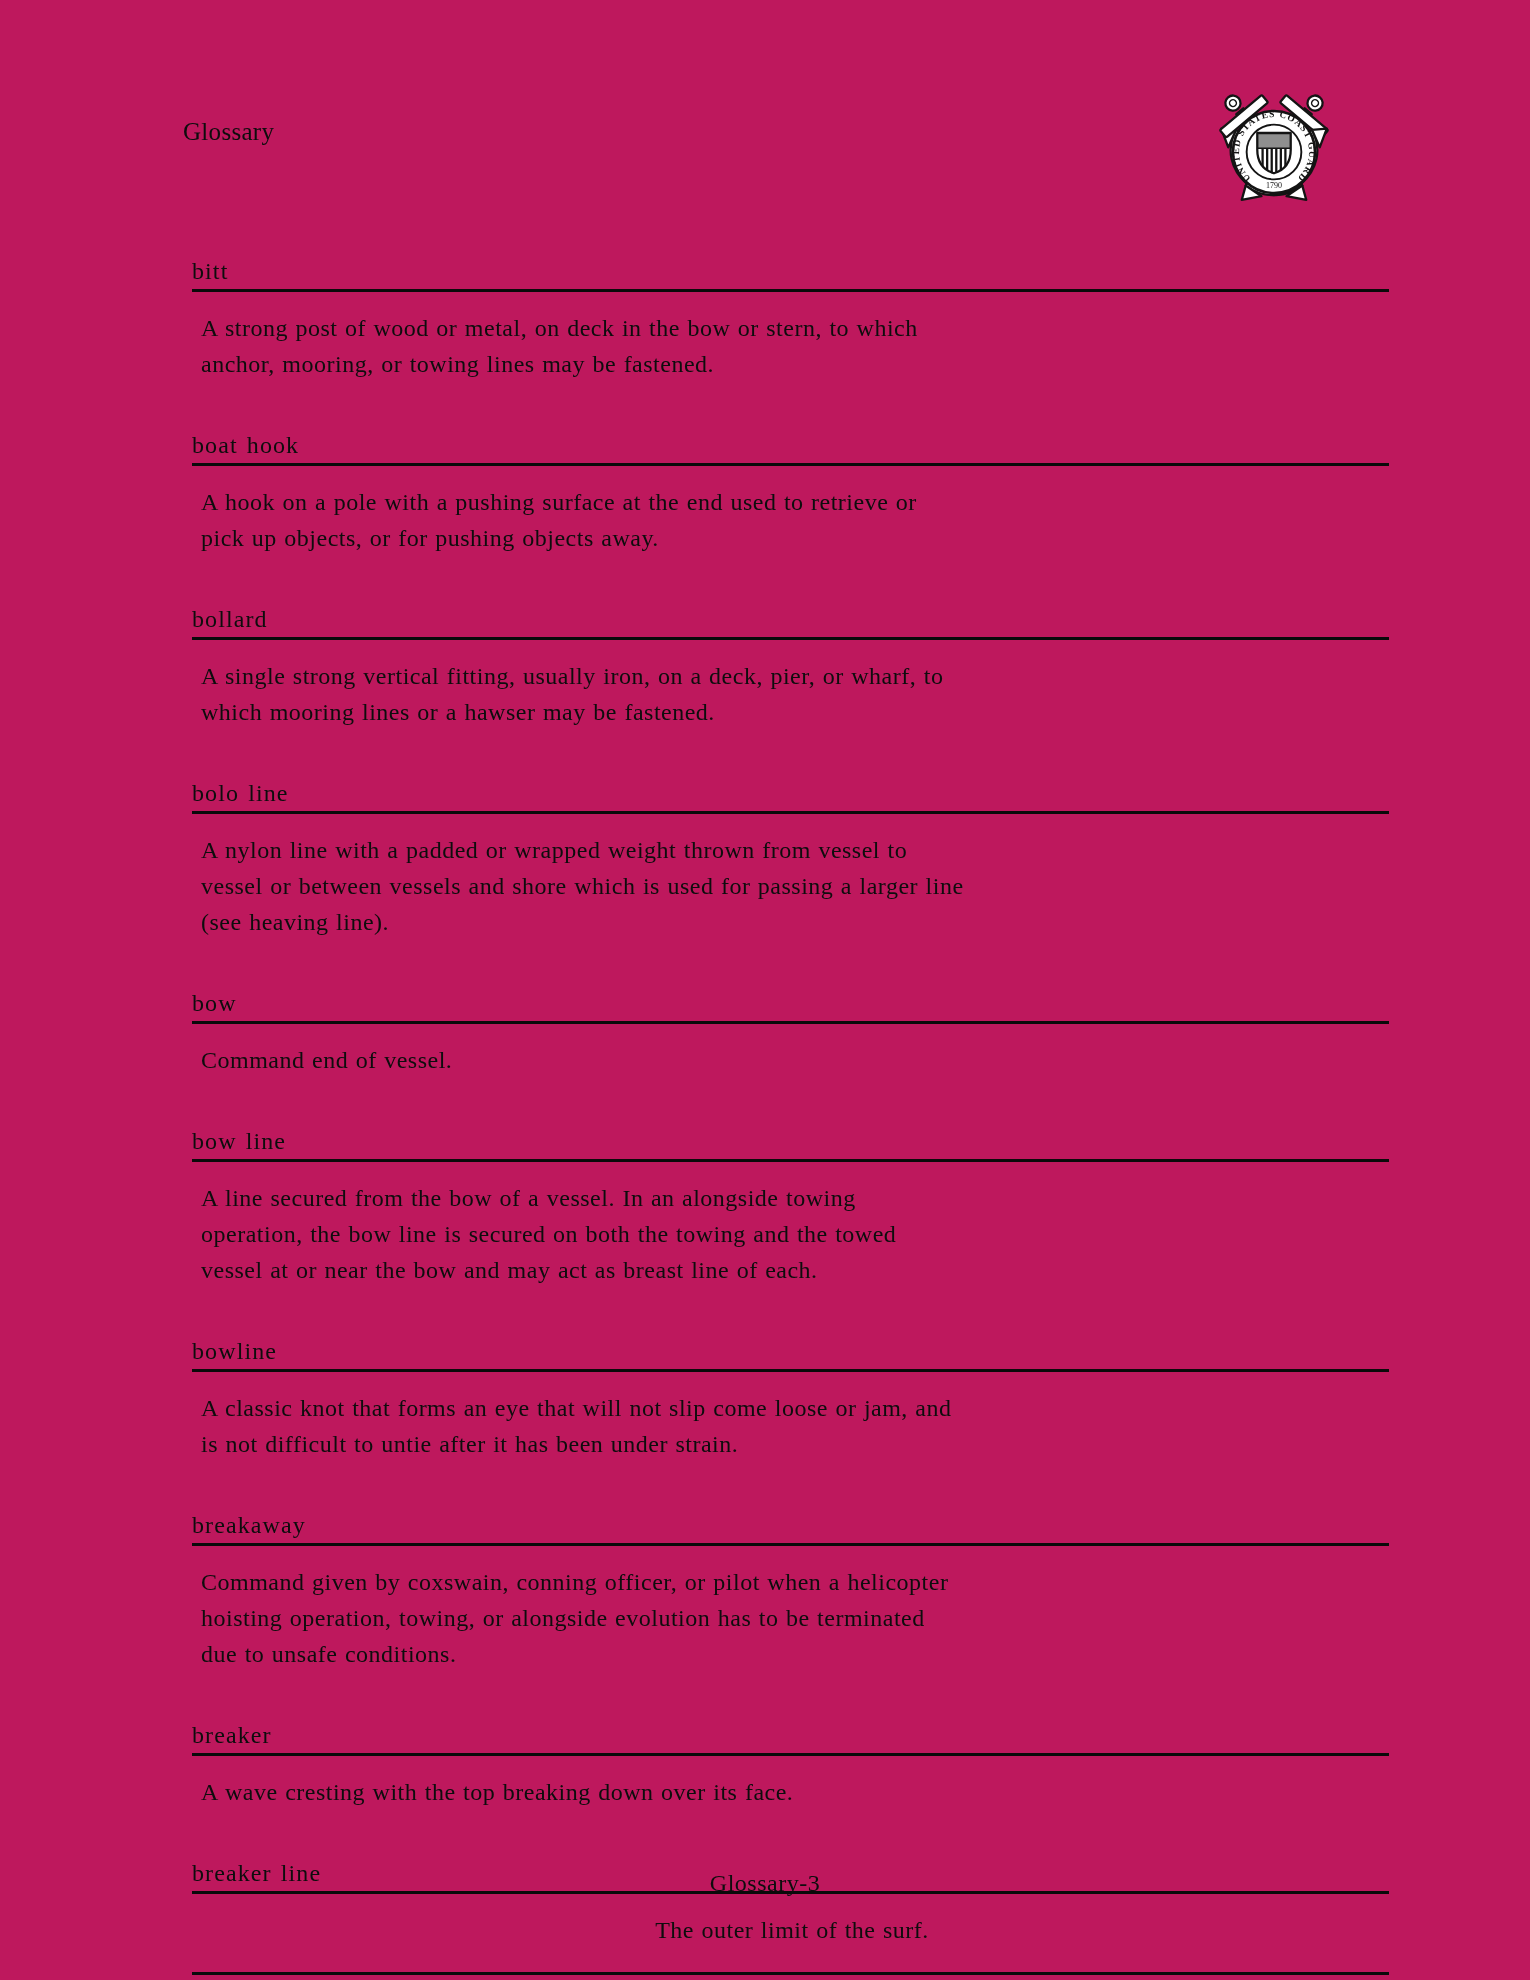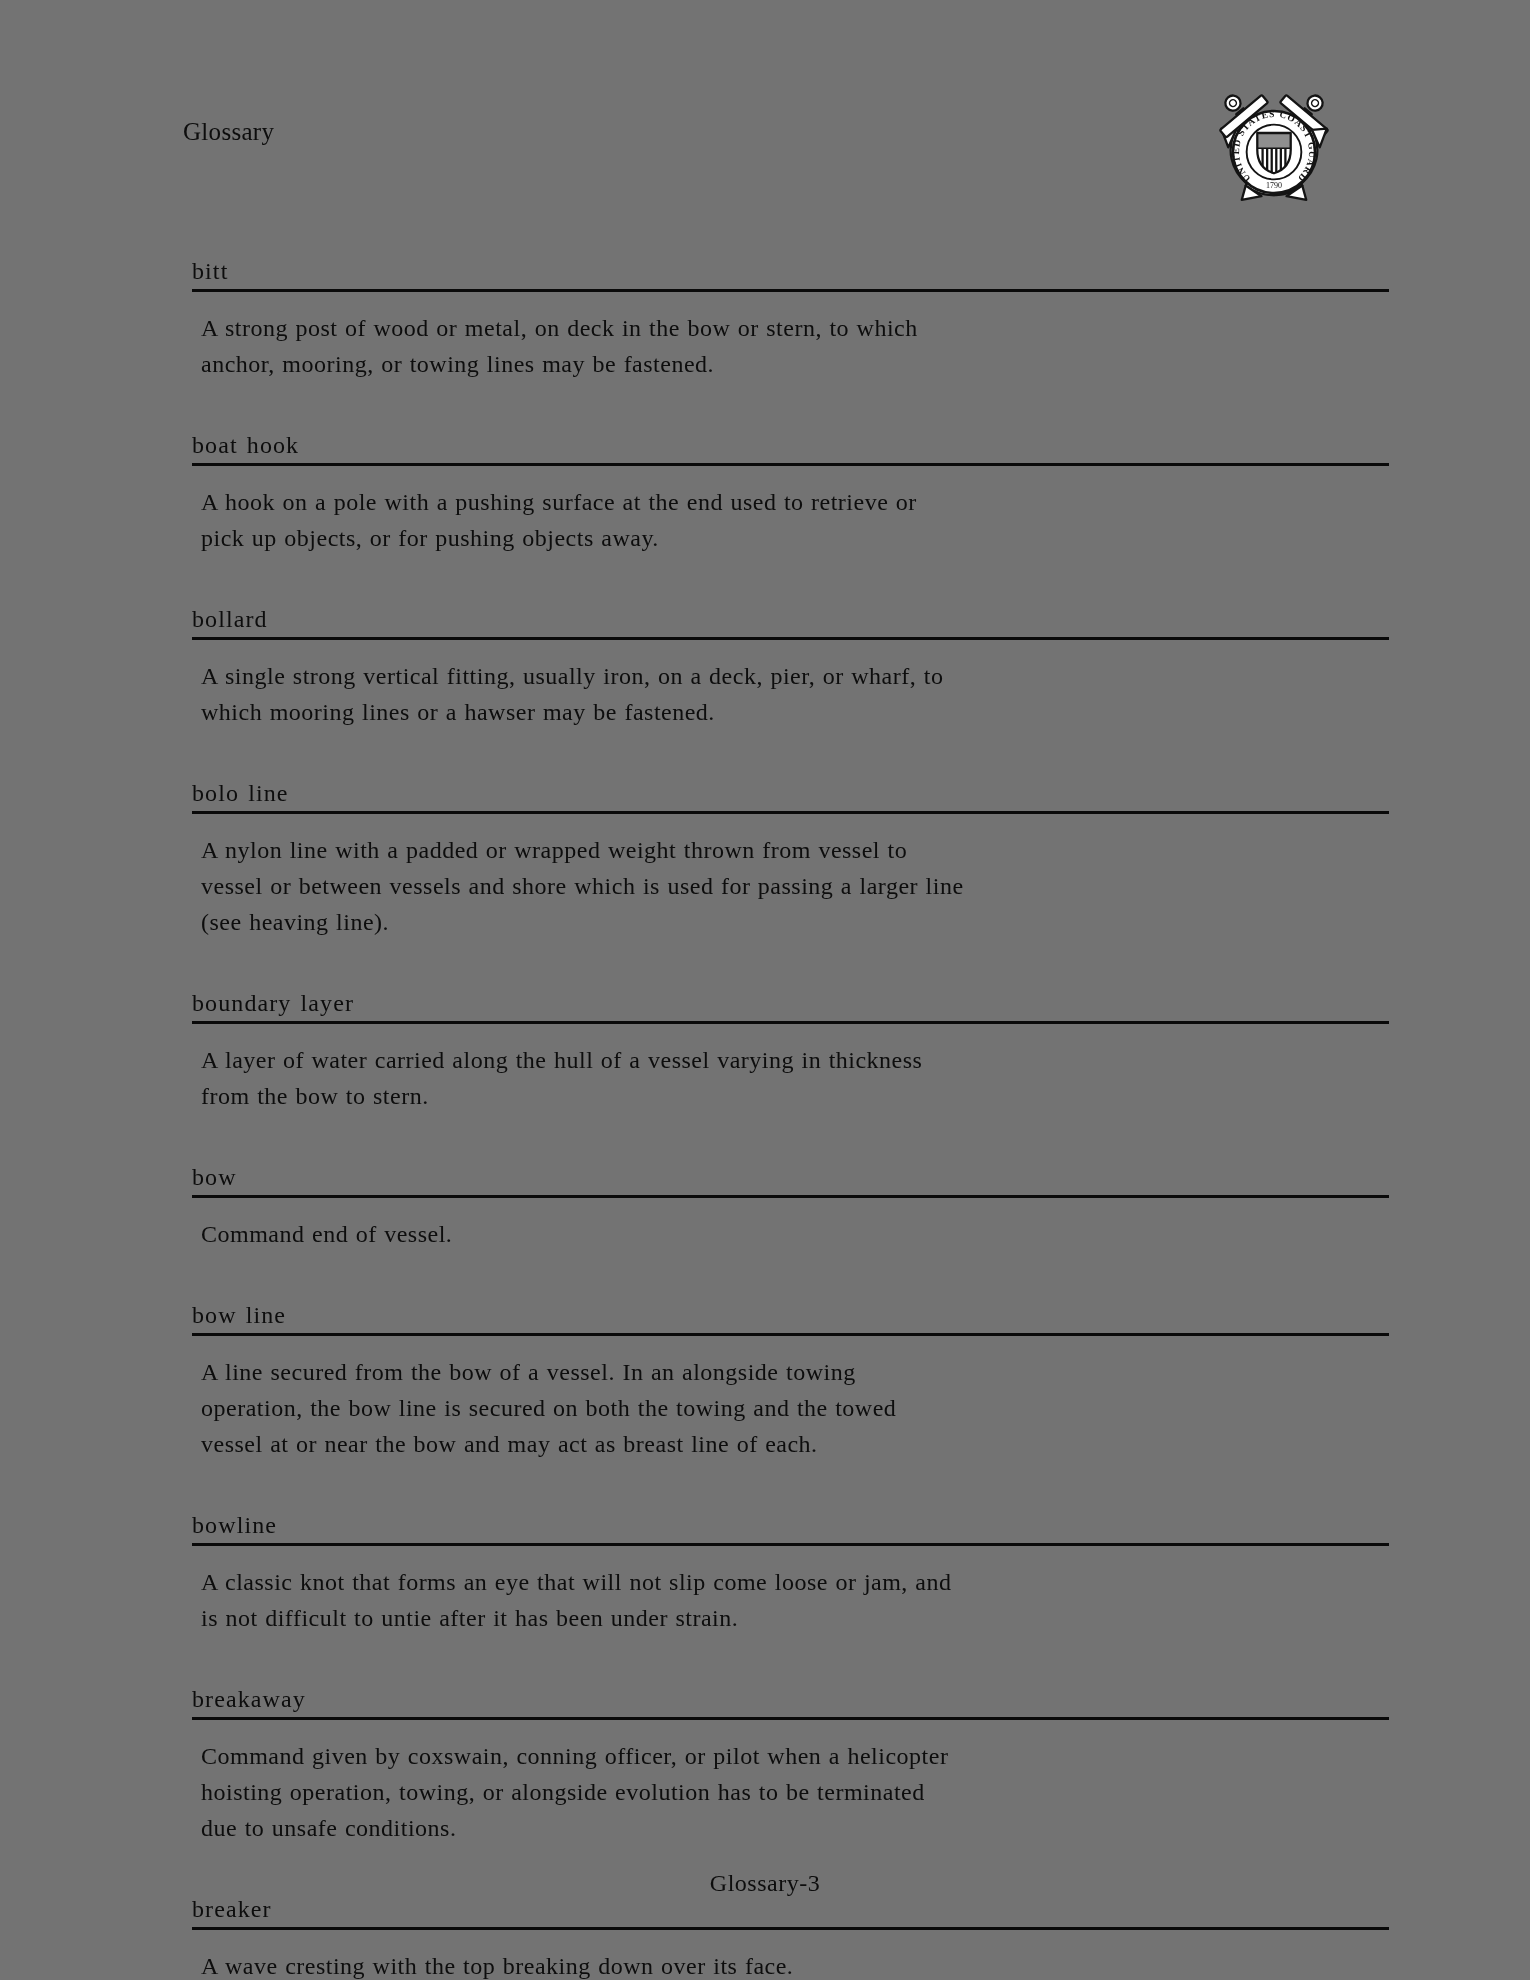--- a/index.html
+++ b/index.html
@@ -1,20 +1,20 @@
 <!DOCTYPE html>
 <html><head>
 <meta charset="utf-8">
 <style>
   html, body { margin: 0; padding: 0; background: #ffffff; }
   .page {
     position: relative;
     width: 1530px;
     height: 1980px;
-    background: #737373;
+    background: #be185d;
     font-family: "Liberation Serif", "DejaVu Serif", serif;
     color: #0d0d0d;
     overflow: hidden;
   }
   .header-label {
     position: absolute;
     left: 183px;
     top: 118px;
     font-size: 25px;
     letter-spacing: 0.3px;
@@ -146,25 +146,20 @@
   </div>
 
   <div class="row">
     <div class="cell-term">bolo line</div>
     <div class="cell-def">A nylon line with a padded or wrapped weight thrown from vessel to
 vessel or between vessels and shore which is used for passing a larger line
 (see heaving line).</div>
   </div>
 
 
-  <div class="row">
-    <div class="cell-term">boundary layer</div>
-    <div class="cell-def">A layer of water carried along the hull of a vessel varying in thickness
-from the bow to stern.</div>
-  </div>
 
   <div class="row">
     <div class="cell-term">bow</div>
     <div class="cell-def">Command end of vessel.</div>
   </div>
 
   <div class="row">
     <div class="cell-term">bow line</div>
     <div class="cell-def">A line secured from the bow of a vessel. In an alongside towing
 operation, the bow line is secured on both the towing and the towed

